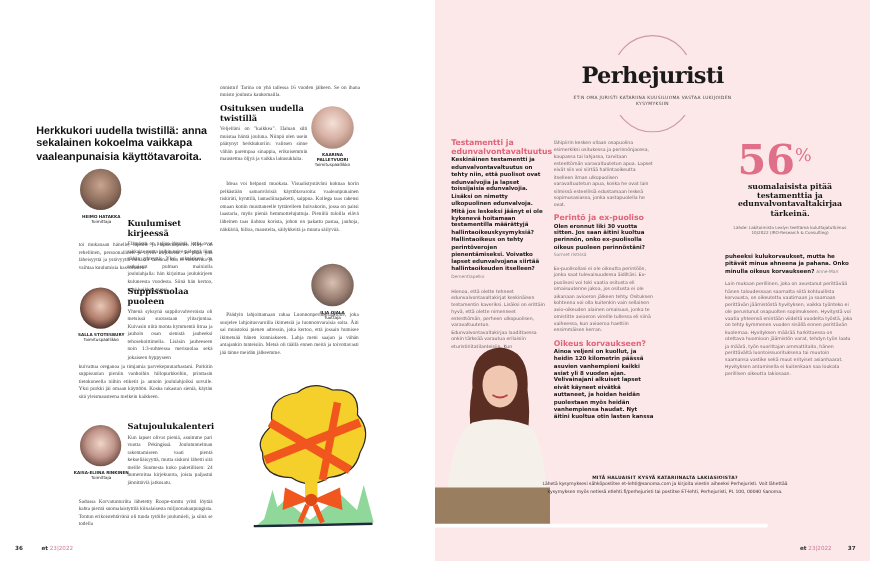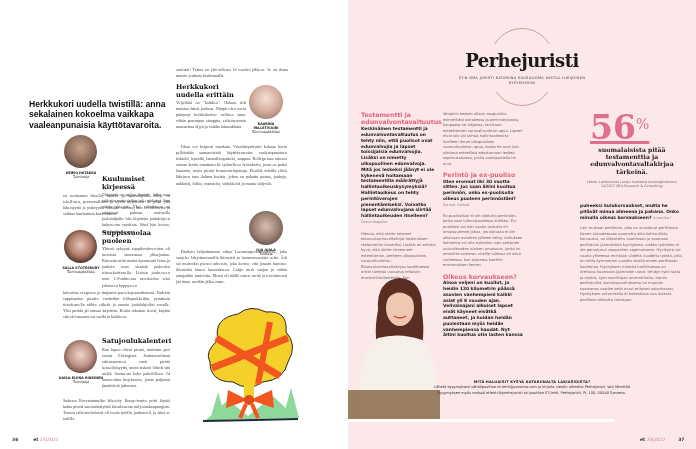--- a/index.html
+++ b/index.html
@@ -27,21 +27,21 @@
   
   .pj-title { position: absolute; left: 113px; top: 50px; width: 122px; text-align: center; font-family: "DejaVu Serif", serif; font-weight: bold; font-size: 18px; letter-spacing: -0.5px; color: #1a1a1a; }
   .pj-sub { position: absolute; left: 100px; top: 76px; width: 148px; text-align: center; font-family: "DejaVu Sans", sans-serif; font-size: 3.5px; line-height: 5px; letter-spacing: 0.3px; color: #444; }
   .arc { position: absolute; border: 0.8px solid #cf9aa4; border-radius: 50%; }
 
   .sans-body { font-family: "DejaVu Sans", sans-serif; font-size: 3.7px; line-height: 5.5px; color: #666; }
   .pink-head { font-family: "DejaVu Sans", sans-serif; font-weight: bold; font-size: 6.2px; line-height: 6.6px; color: #e0647a; }
   .q-bold { font-family: "DejaVu Sans", sans-serif; font-weight: bold; font-size: 4.4px; line-height: 5.8px; color: #1a1a1a; }
   .q-bold .sig { font-weight: normal; color: #888; font-size: 3.5px; }
 
-  .stat-num { position: absolute; left: 242px; top: 108px; font-family: "DejaVu Serif", serif; font-weight: bold; font-size: 33px; color: #e0708a; text-decoration: underline; }
+  .stat-num { position: absolute; left: 242px; top: 108px; font-family: "DejaVu Serif", serif; font-weight: bold; font-size: 33px; color: #e0708a; }
   .stat-pct { font-size: 14px; font-weight: normal; vertical-align: 10px; }
   .stat-txt { position: absolute; left: 234px; top: 146px; width: 100px; text-align: center; font-family: "DejaVu Serif", serif; font-weight: bold; font-size: 6.2px; line-height: 7.2px; color: #1a1a1a; }
   .stat-src { position: absolute; left: 236px; top: 180px; width: 96px; text-align: center; font-family: "DejaVu Sans", sans-serif; font-size: 3.3px; line-height: 4.4px; color: #666; }
 
   .contact { position: absolute; left: 84px; top: 380px; width: 200px; text-align: center; font-family: "DejaVu Sans", sans-serif; font-size: 3.6px; line-height: 5.3px; color: #333; }
   .contact b { display: block; font-weight: bold; color: #1a1a1a; letter-spacing: 0.2px; }
   .white-bar { position: absolute; left: 0; top: 419px; width: 266px; height: 3px; background: #ffffff; }
 </style>
 </head>
 <body>
@@ -78,21 +78,21 @@
   </div>
   <div class="blk" style="left:102px;top:338px;width:68px;">
     <div class="sect-title">Satujoulukalenteri</div>
     <p class="serif-body" style="margin-top:1px;">Kun lapset olivat pieniä, asuimme pari vuotta Pekingissä. Joulutunnelman rakentamiseen vaati pientä kekseliäisyyttä, mutta siskoni lähetti sitä meille Suomesta koko paketillisen: 24 numeroitua kirjekuorta, joista paljastui jännittäviä jatkosatu.</p>
   </div>
   <p class="serif-body blk" style="left:63px;top:398px;width:107px;">Sadussa Korvatunturilta lähetetty Roope-tonttu yritti löytää kahta pientä suomalaistyttöä kiinalaisesta miljoonakaupungista. Tontun erikoistehtävänä oli tuoda tytöille joulumieli, ja siinä se todella</p>
 
   <p class="serif-body blk" style="left:176px;top:67px;width:112px;">onnistui! Tarina on yhä tallessa 16 vuoden jälkeen. Se on ihana muisto joulusta kaukomailla.</p>
 
   <div class="blk" style="left:176px;top:84px;width:70px;">
-    <div class="sect-title">Herkkukori uudella erittäin</div>
+    <div class="sect-title">Osituksen uudella twistillä</div>
     <p class="serif-body" style="margin-top:1px;">Veljelläni on "kaikkea". Haluan silti muistaa häntä jouluna. Niinpä olen usein päätynyt herkkukoriin: valitsen sinne vähän parempaa sinappia, erikoisemmin maustettua öljyä ja vaikka lakusuklaita.</p>
   </div>
   <div class="avatar" style="left:249px;top:85px;width:34px;height:34px;background:radial-gradient(circle at 50% 40%, #f4e0d8 0%, #d8b2a5 45%, #a88476 80%);"></div>
   <div class="byline" style="left:246px;top:122px;width:40px;">
     <b>KAARINA PALLETVUORI</b>
     <span>Toimituspäällikkö</span>
   </div>
   <p class="serif-body blk" style="left:176px;top:144px;width:111px;text-indent:5px;">Ideaa voi helposti muokata. Visualistystäväni koknaa korin pelkästään samanvärisiä käyttötavaroita: vaaleanpunainen tiskiräti, kynttilä, lautasliinapaketti, saippua. Kollega taas rakensi omaan kotiin muuttaneelle tyttärelleen hoivakorin, jossa on paitsi laastaria, myös pieniä hemmottelujuttuja. Pienillä tuloilla elävä läheinen taas ilahtuu korista, johon on pakattu pastaa, jauhoja, näkkäriä, hilloa, mausteita, säilykkeitä ja muuta säilyvää.</p>
 
   <div class="avatar" style="left:249px;top:211px;width:34px;height:34px;background:radial-gradient(circle at 50% 45%, #d8c0b0 0%, #9a7f72 50%, #5a4a44 85%);"></div>

